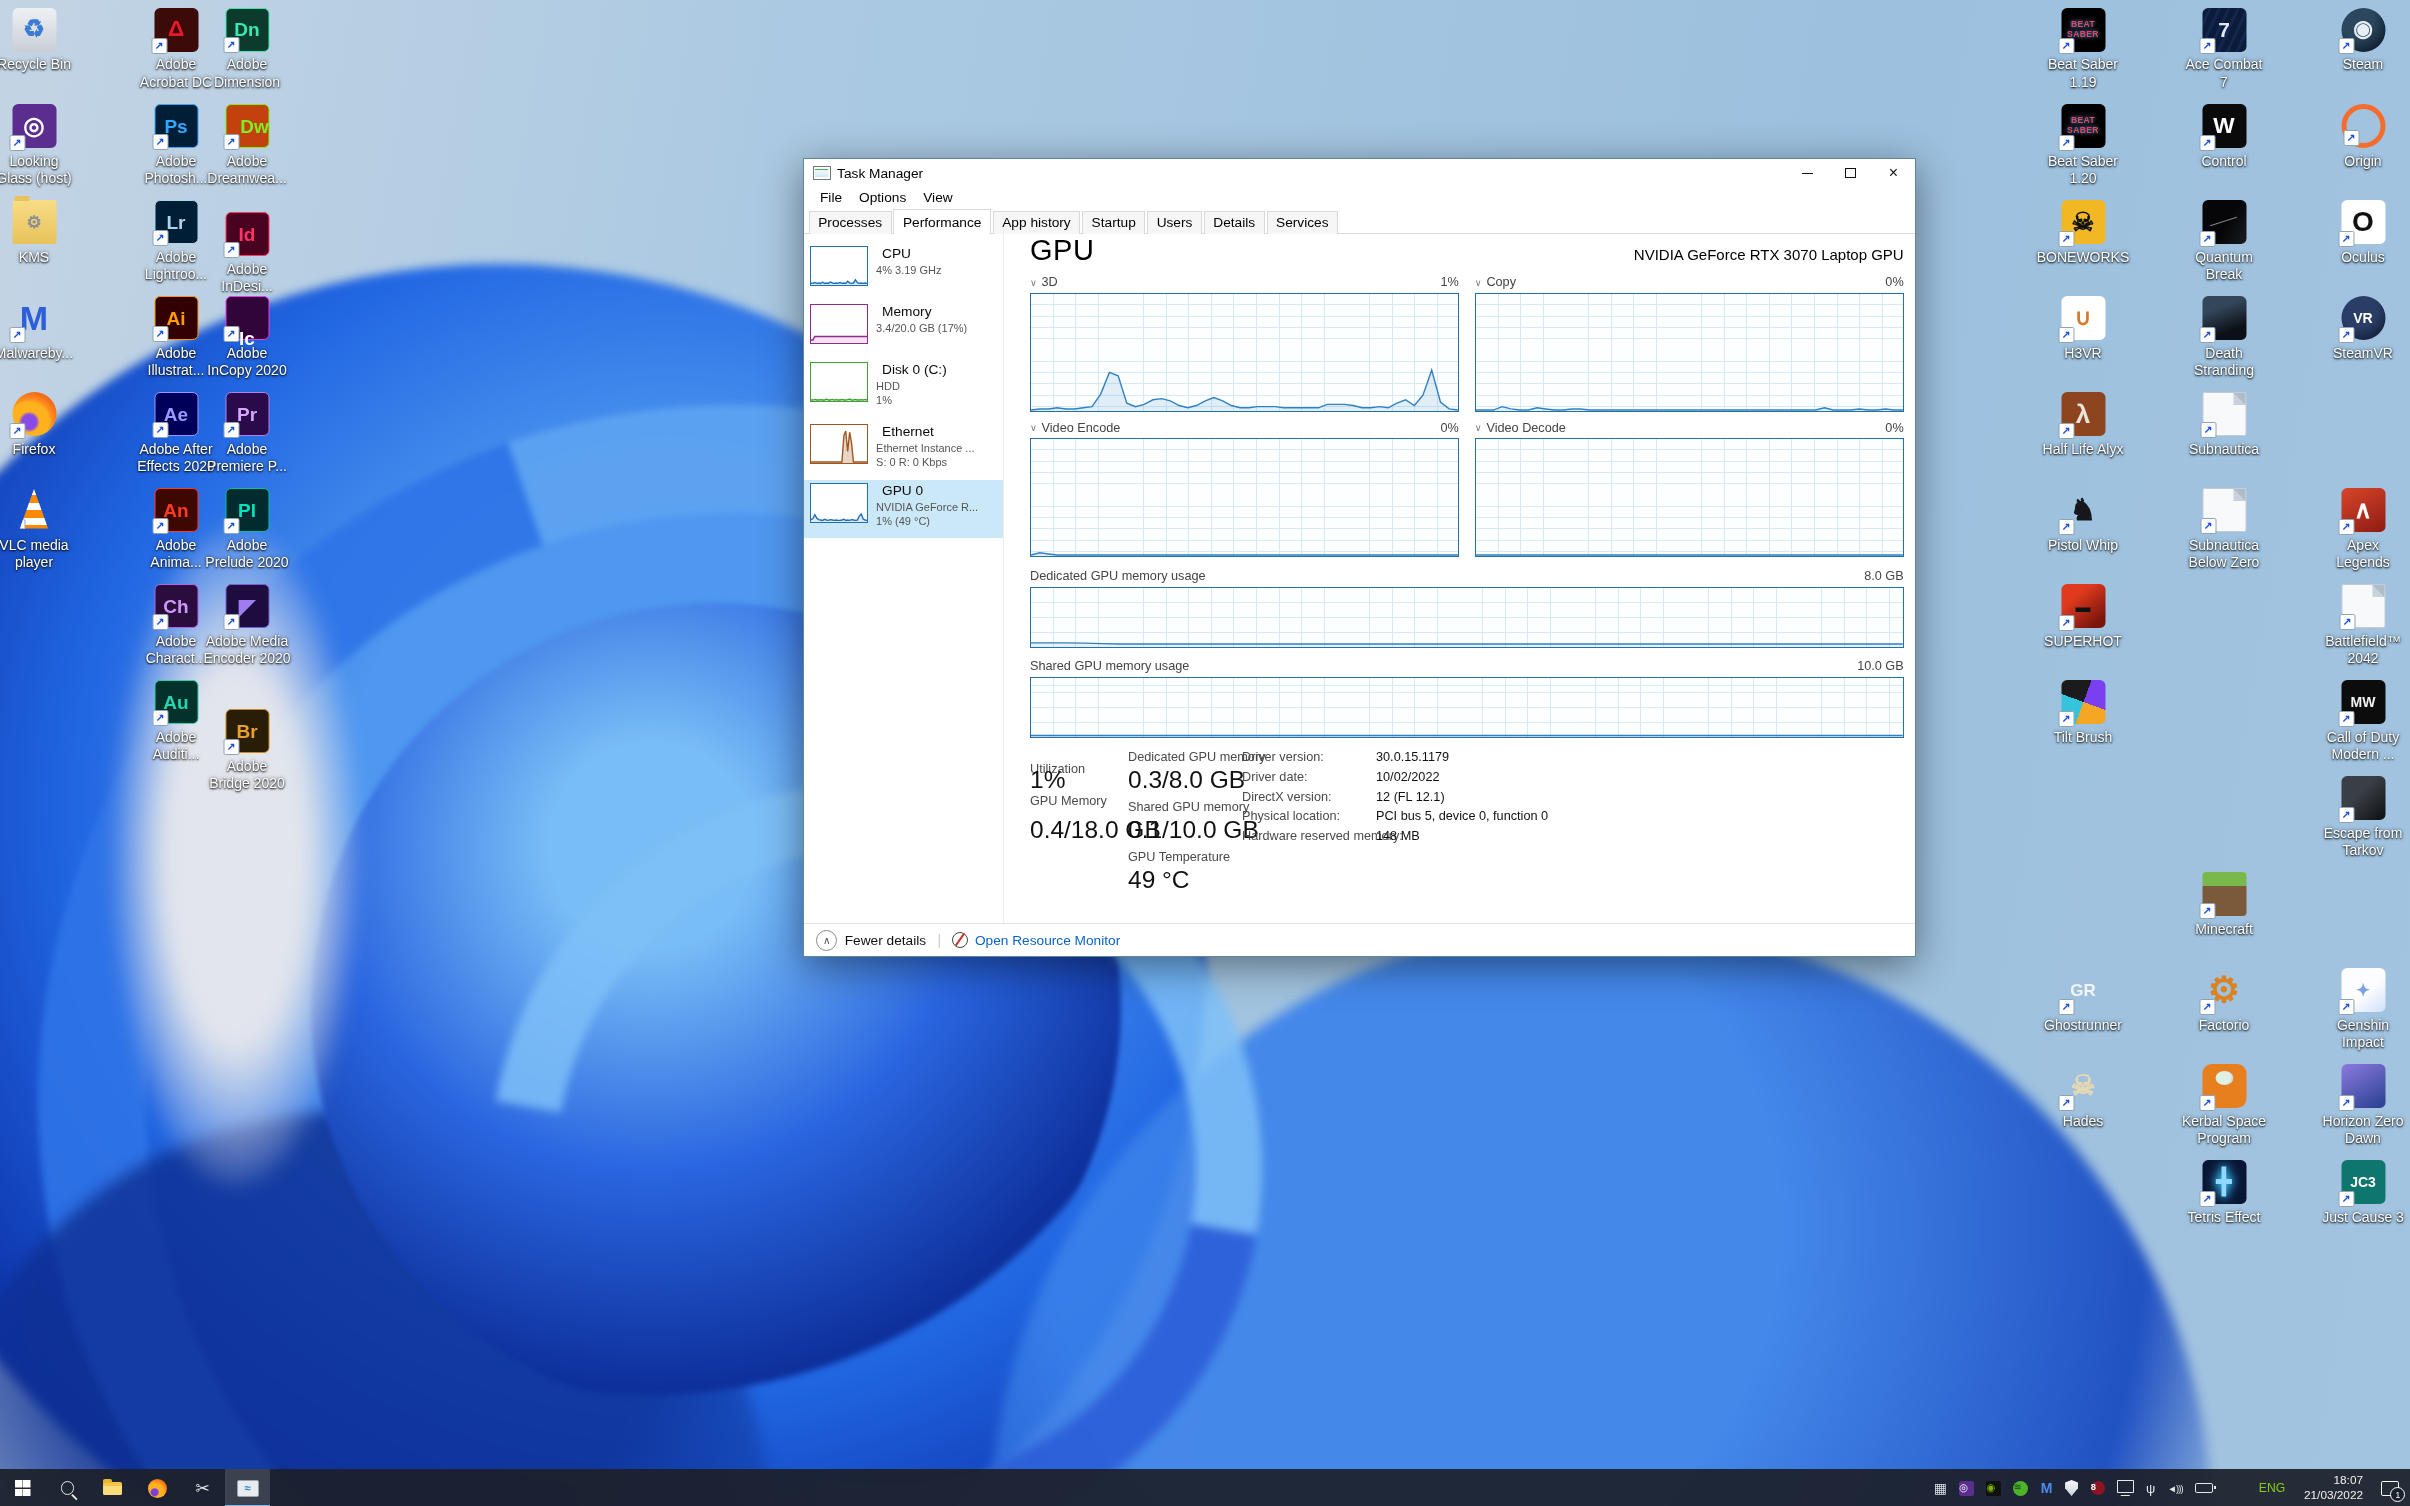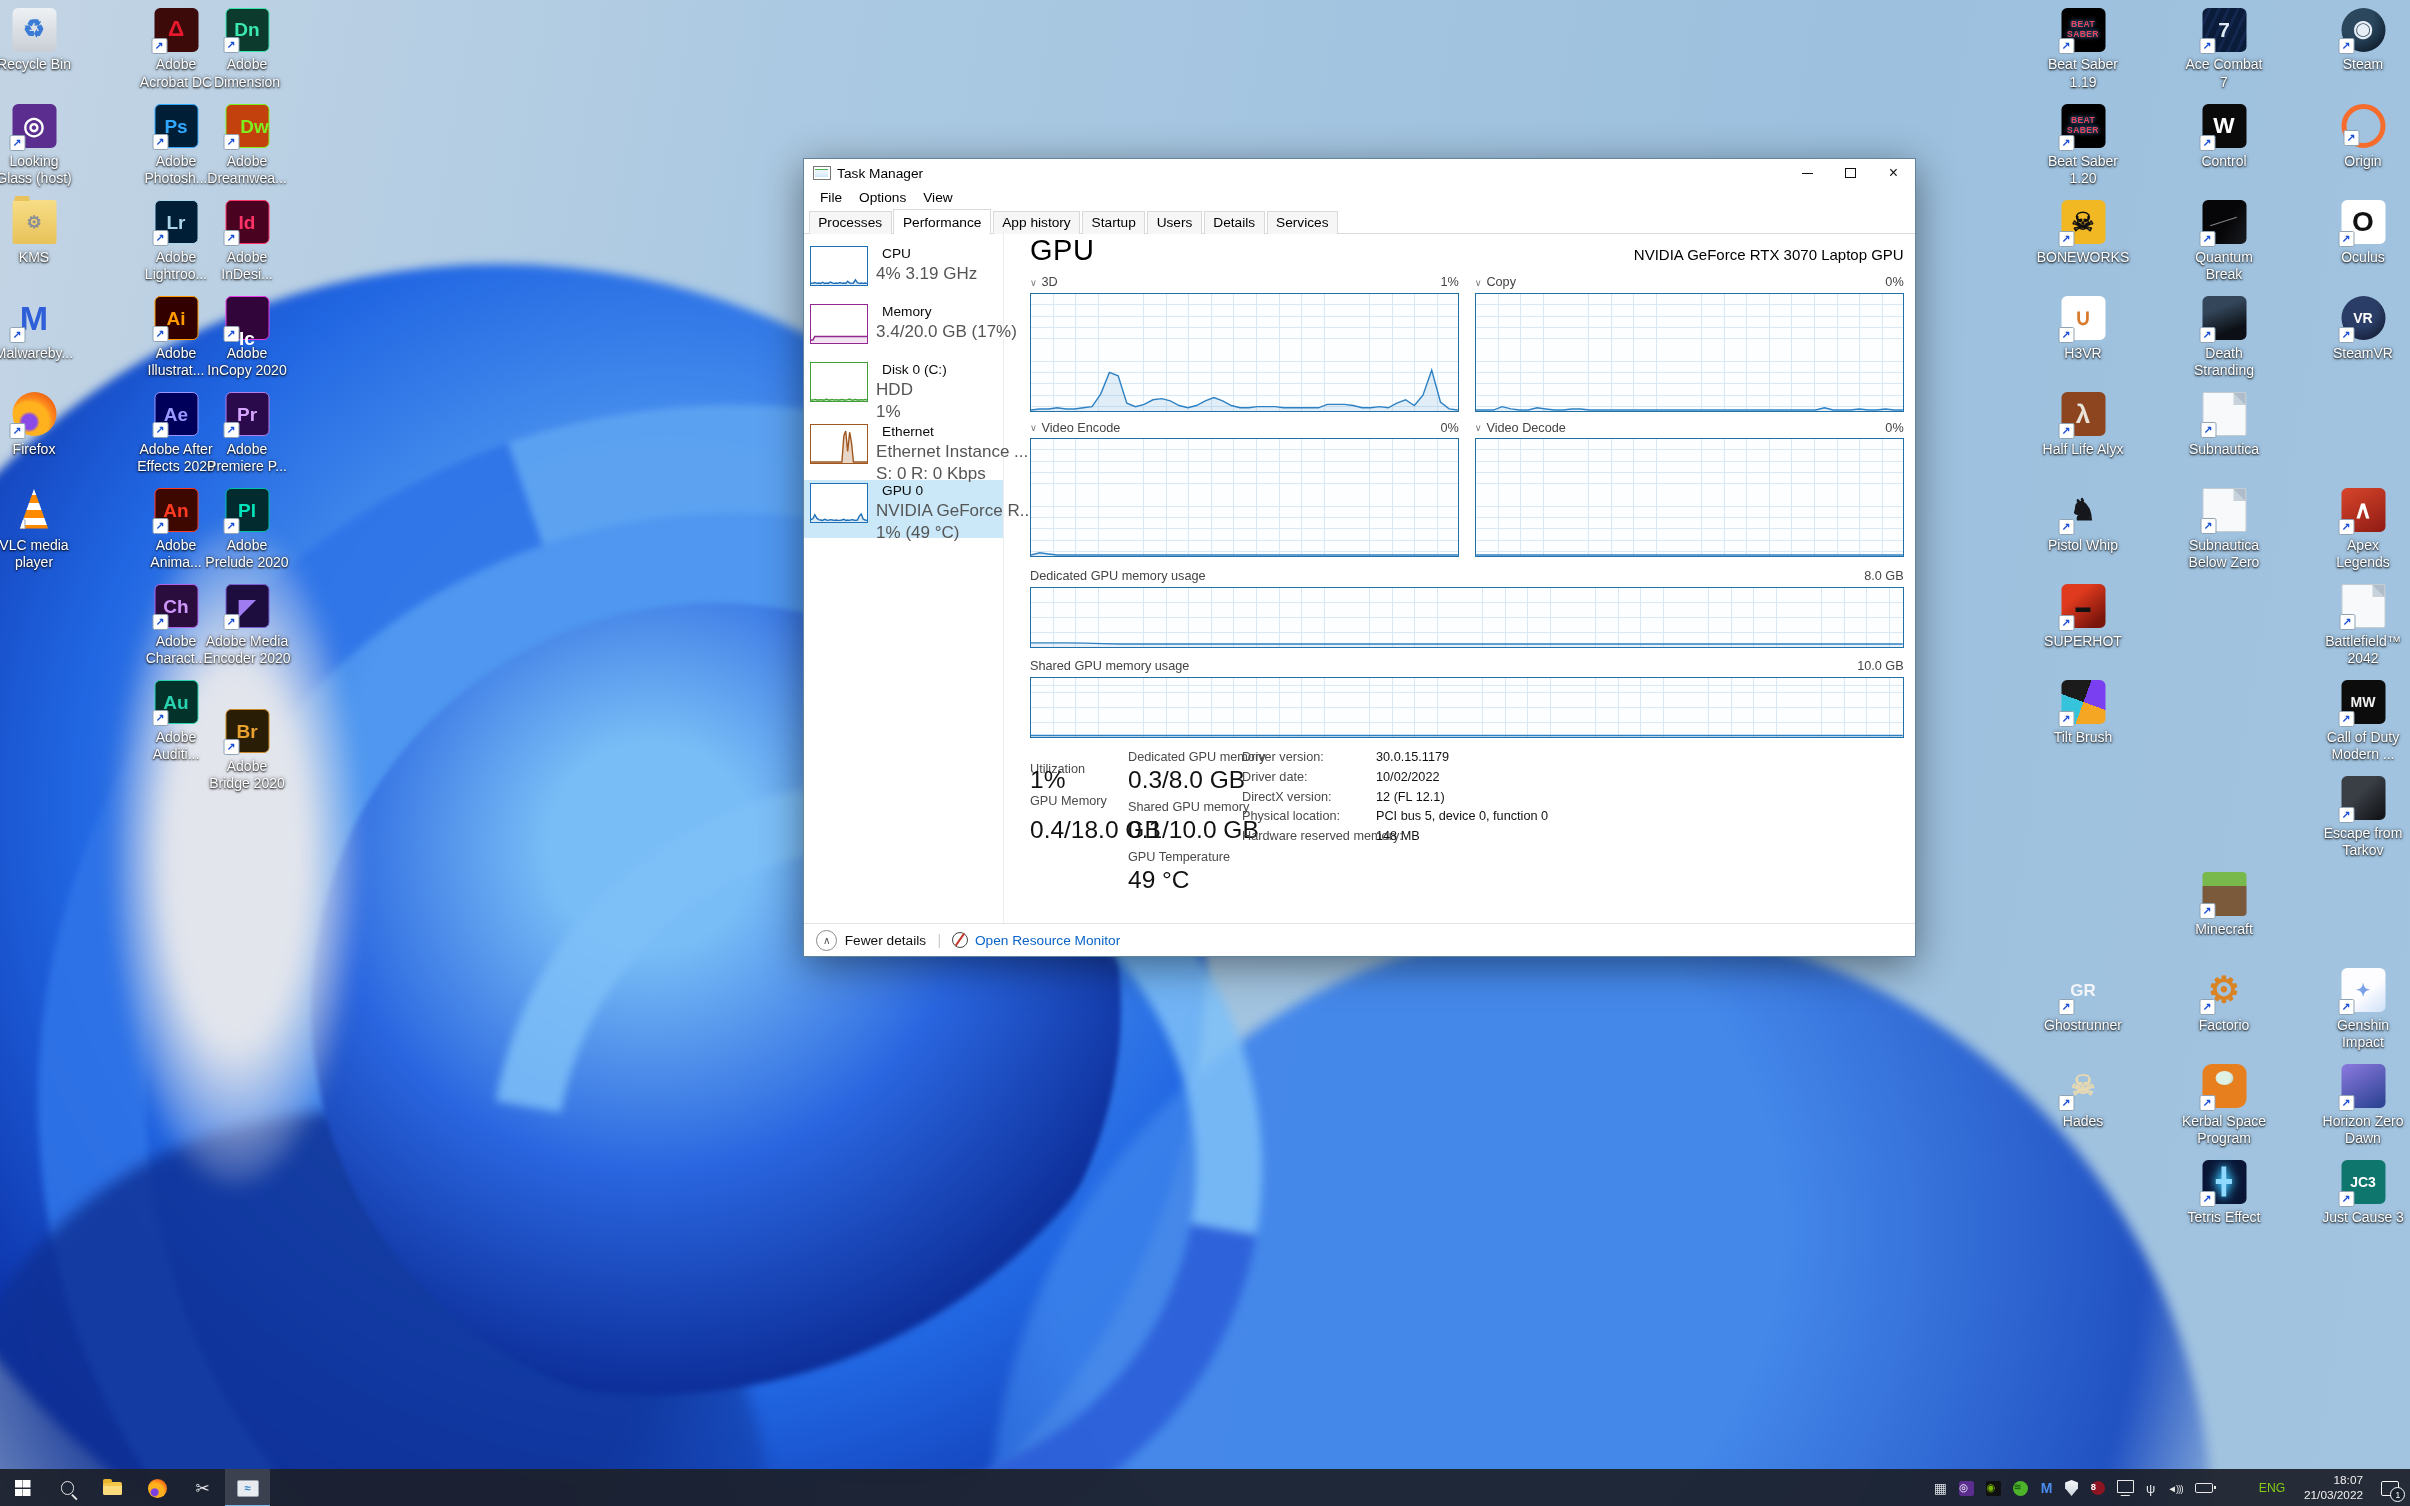--- a/index.html
+++ b/index.html
@@ -59,21 +59,21 @@
   .tab.sel{background:#fff;padding-top:4.7px;z-index:2;box-shadow:0 0.9px 0 #fff;}
   .tm-body{position:absolute;top:73px;bottom:33px;left:0;right:0;overflow:hidden;}
 
   
   .sidebar{position:absolute;left:0;top:0;bottom:0;width:200px;border-right:0.9px solid #ededed;padding-top:11.3px;box-sizing:border-box;}
   .sbe{display:flex;align-items:flex-start;padding:2.8px 3.8px 0 5.6px;box-sizing:border-box;}
   .sbe.sel{background:#cbe8f8;}
   .mini{width:56px;height:38px;border:0.9px solid;background:#fff;position:relative;flex:none;overflow:hidden;}
   .sbe-txt{margin-left:8.5px;min-width:0;}
   .sbe-title{font-size:13.7px;color:#0a0a0a;line-height:1.2;margin-left:6px;}
-  .sbe-sub{font-size:17px;color:#555;line-height:1.3;white-space:nowrap;}
+  .sbe-sub{font-size:11px;color:#555;line-height:1.3;white-space:nowrap;}
 
   
   .main{position:absolute;left:226px;right:11.3px;top:0;bottom:0;}
   .gpu-head{display:flex;justify-content:space-between;align-items:flex-end;margin-top:1.9px;}
   .gpu-h{font-size:29px;font-weight:300;letter-spacing:0.5px;}
   .devname{font-size:15px;padding-bottom:3.8px;}
   .chartrow{display:grid;grid-template-columns:1fr 1fr;column-gap:16px;}
   .seclabel{display:flex;align-items:center;font-size:12.7px;color:#444;margin:8.5px 0 3.8px;}
   .chev{color:#777;font-size:9.4px;margin-right:4.7px;}
   .sval{margin-left:auto;color:#444;}
@@ -299,21 +299,21 @@
       <div class="dicon" style="left: 247px; top: 104px;">
         <div class="dicon-img" style="background: #c2410c; border: 1.9px solid rgb(126, 240, 31); padding-left: 15px;">
           <span style="color: rgb(126, 240, 31);">Dw</span>
           <div class="sc-arrow">↗</div>
         </div>
         <div class="dicon-label">
           <div>Adobe</div>
           <div>Dreamwea...</div>
         </div>
       </div>
-      <div class="dicon" style="left: 247px; top: 200px;">
+      <div class="dicon" style="left: 247px; top: 212px;">
         <div class="dicon-img" style="background: rgb(73, 2, 31); border: 1.9px solid rgb(255, 51, 102);">
           <span style="color: rgb(255, 51, 102);">Id</span>
           <div class="sc-arrow">↗</div>
         </div>
         <div class="dicon-label">
           <div>Adobe</div>
           <div>InDesi...</div>
         </div>
       </div>
       <div class="dicon" style="left: 247px; top: 296px;">

